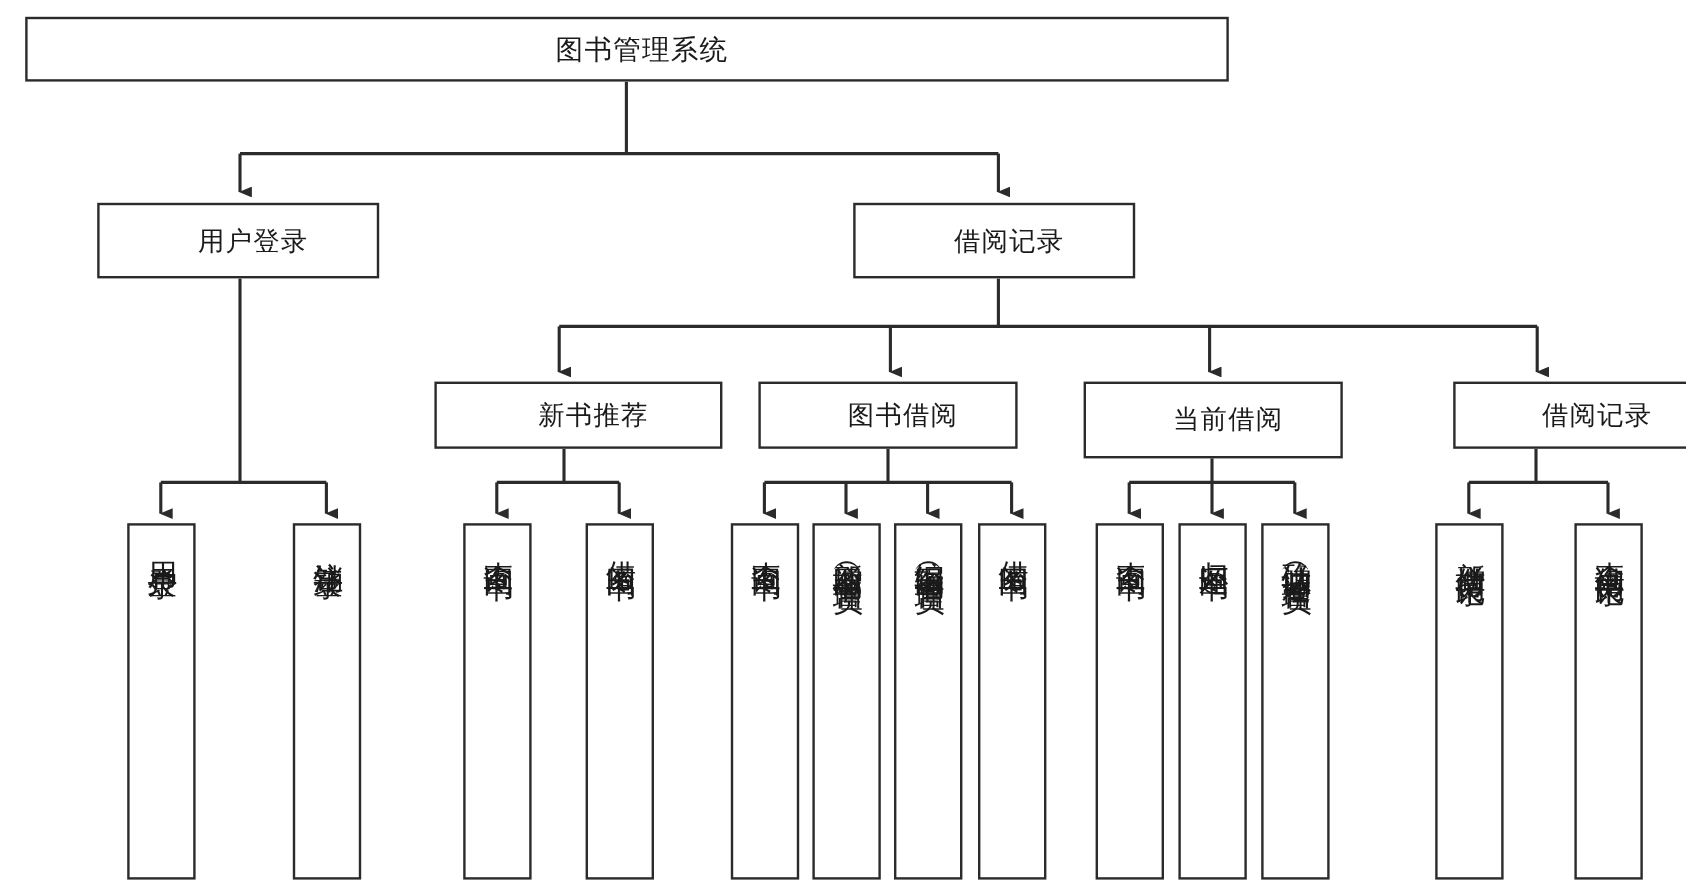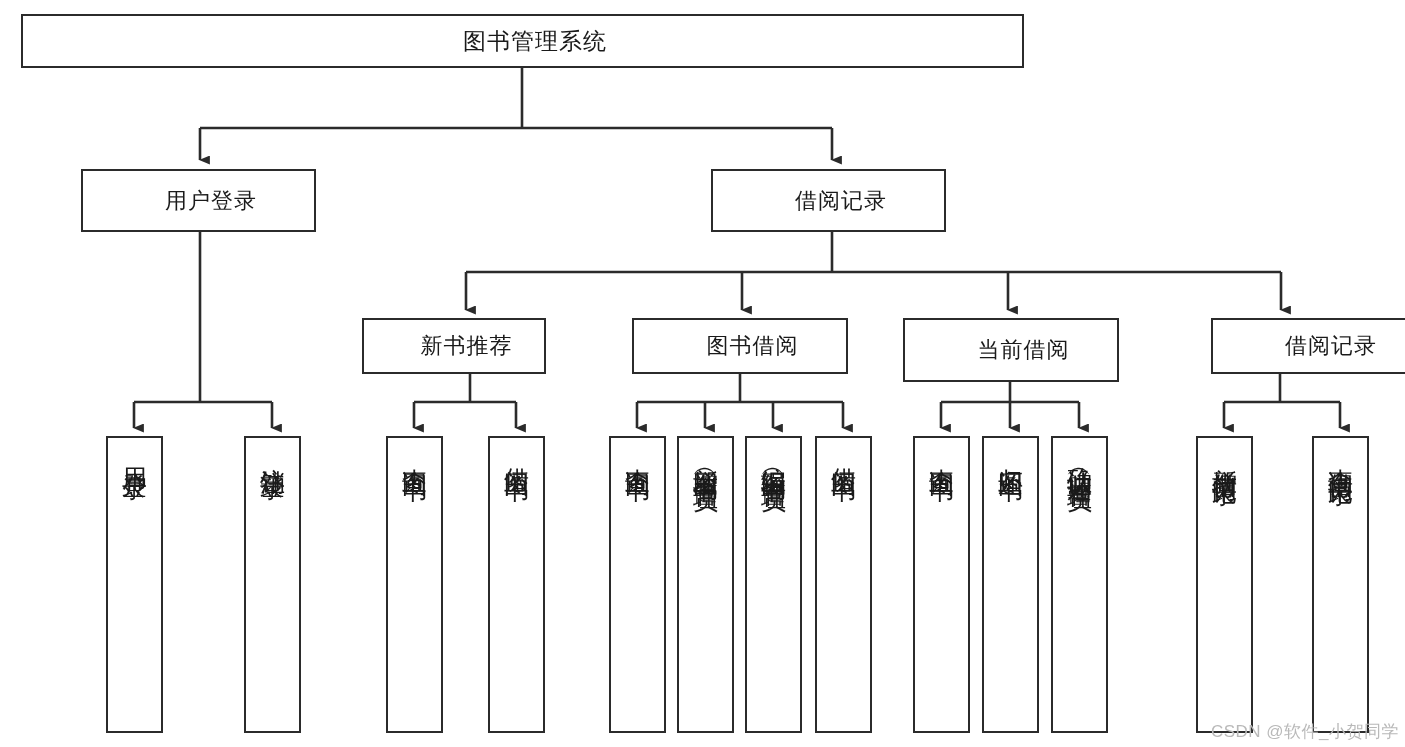--- a/index.html
+++ b/index.html
@@ -112,21 +112,21 @@
     <span class="label">图书管理系统</span>
   </div>
 
   <div class="node h" style="left:81px;top:169px;width:235px;height:63px;">
     <span class="label">用户登录</span>
   </div>
   <div class="node h" style="left:711px;top:169px;width:235px;height:63px;">
     <span class="label">借阅记录</span>
   </div>
 
-  <div class="node h" style="left:362px;top:318px;width:184px;height:56px;">
+  <div class="node h" style="left:362px;top:318px;width:240px;height:56px;">
     <span class="label">新书推荐</span>
   </div>
   <div class="node h" style="left:632px;top:318px;width:216px;height:56px;">
     <span class="label">图书借阅</span>
   </div>
   <div class="node h" style="left:903px;top:318px;width:216px;height:64px;">
     <span class="label">当前借阅</span>
   </div>
   <div class="node h" style="left:1172px;top:318px;width:215px;height:56px;margin-left:39px;">
     <span class="label">借阅记录</span>
@@ -169,15 +169,14 @@
     <span class="label">确认归还（管理员）</span>
   </div>
 
   <div class="node v" style="left:1196px;top:436px;width:57px;height:297px;">
     <span class="label">新增借阅记录</span>
   </div>
   <div class="node v" style="left:1312px;top:436px;width:57px;height:297px;">
     <span class="label">查询借阅记录</span>
   </div>
 
-  <div class="watermark">CSDN @软件_小贺同学</div>
 
 </div>
 
 </body></html>

